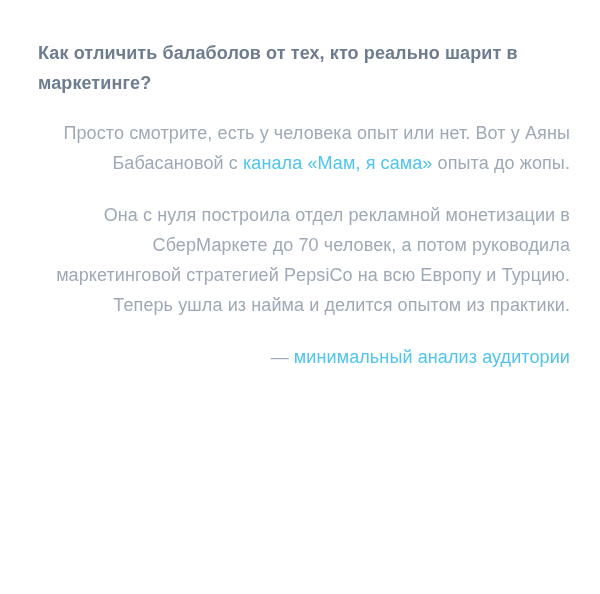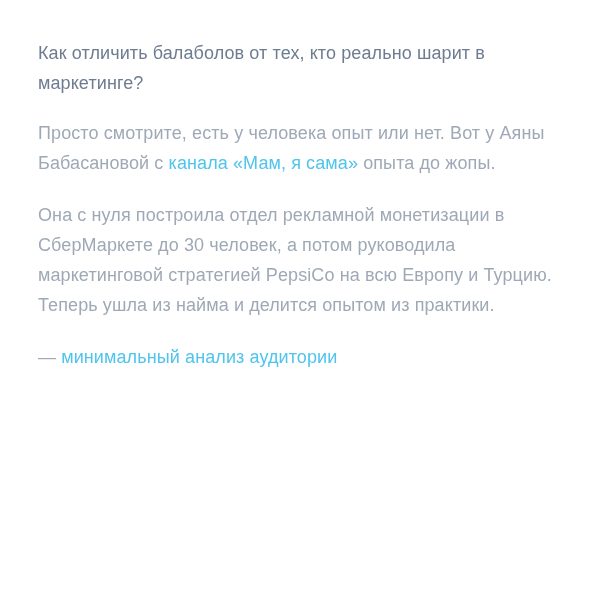--- a/index.html
+++ b/index.html
@@ -21,30 +21,31 @@
     letter-spacing: 0.1px;
     color: #9fa9b6;
   }
 
   .post-inner {
     max-width: 532px;
   }
 
   .heading {
     font-size: 18px;
-    font-weight: 400;
+    font-weight: 700;
     line-height: 30px;
     color: #6e7c90;
     margin-bottom: 20px;
   }
 
   .para {
     margin-bottom: 22px;
     color: #9fa9b6;
     font-weight: 400;
+    text-align: right;
   }
 
   .link {
     color: #4fc4ec;
     text-decoration: none;
     cursor: pointer;
   }
 
   .dash {
     color: #9fa9b6;
@@ -56,21 +57,21 @@
 </head>
 <body>
 
 <div class="post">
   <div class="post-inner">
 
     <div class="heading">Как отличить балаболов от тех, кто реально шарит в маркетинге?</div>
 
     <p class="para"><span>Просто смотрите, есть у человека опыт или нет. Вот у Аяны Бабасановой с </span><a class="link">канала «Мам, я сама»</a><span> опыта до жопы.</span></p>
 
-    <p class="para">Она с нуля построила отдел рекламной монетизации в СберМаркете до 30 человек, а потом руководила маркетинговой стратегией PepsiCo на всю Европу и Турцию. Теперь ушла из найма и делится опытом из практики.</p>
+    <p class="para">Она с нуля построила отдел рекламной монетизации в СберМаркете до 70 человек, а потом руководила маркетинговой стратегией PepsiCo на всю Европу и Турцию. Теперь ушла из найма и делится опытом из практики.</p>
 
     <div class="para list-block">
       <span class="list-line"><span class="dash">— </span><a class="link">минимальный анализ аудитории</a></span>
     </div>
 
 
   </div>
 </div>
 
 </body></html>

